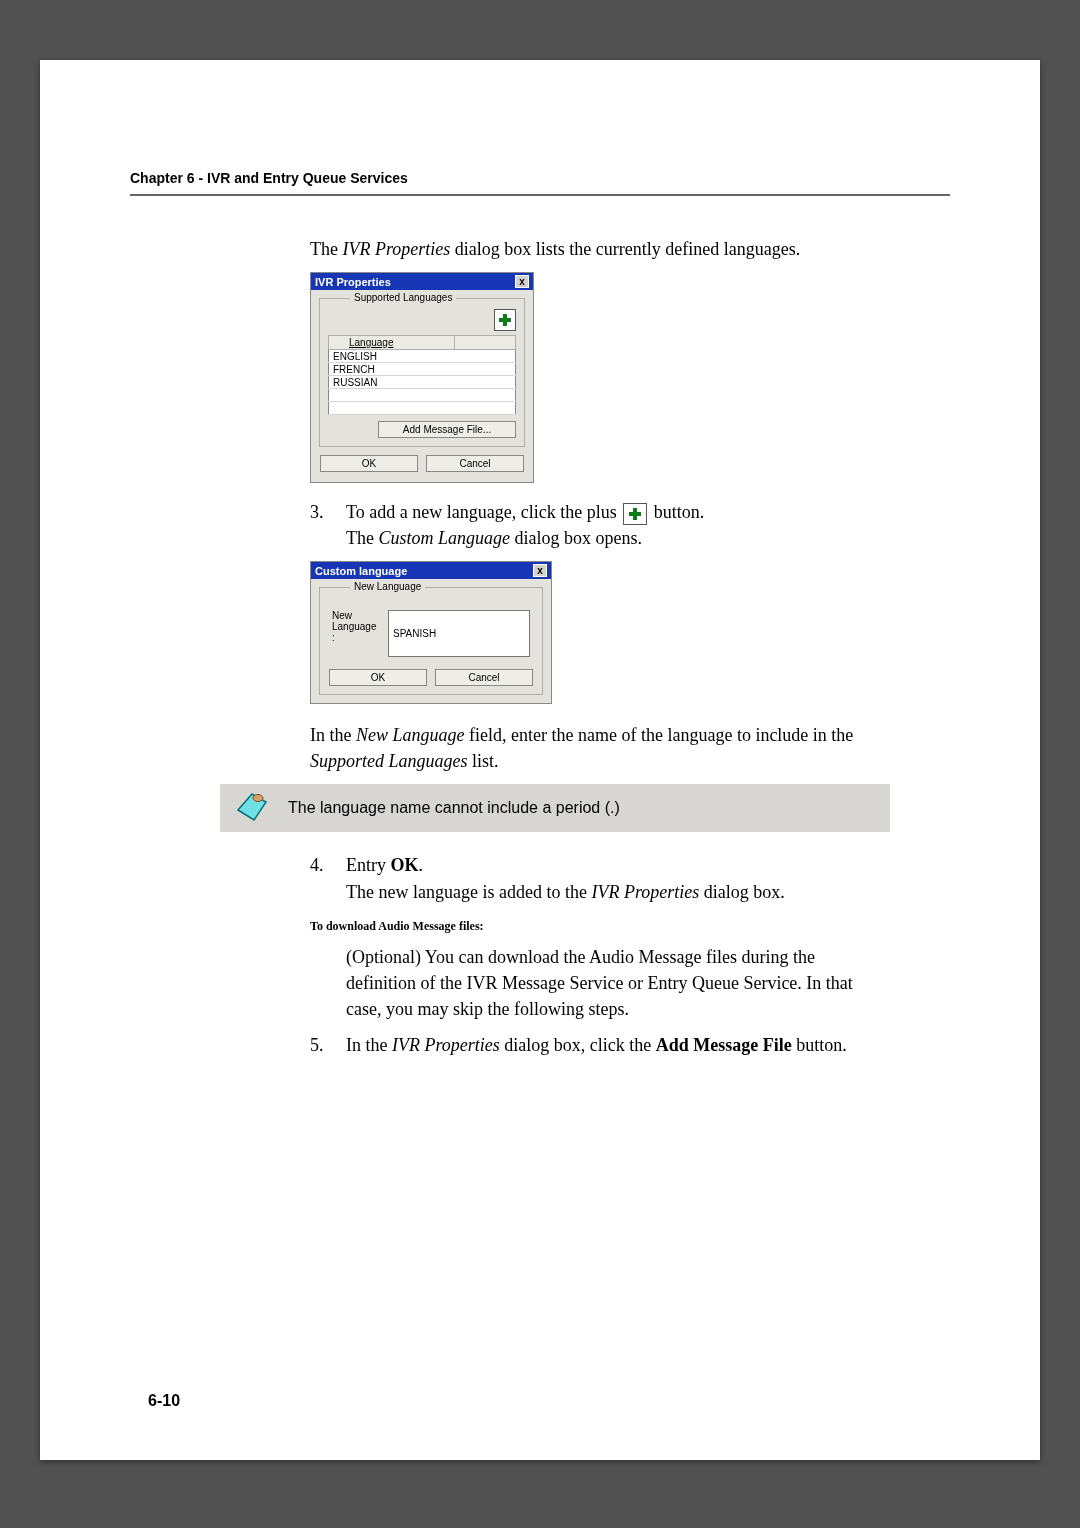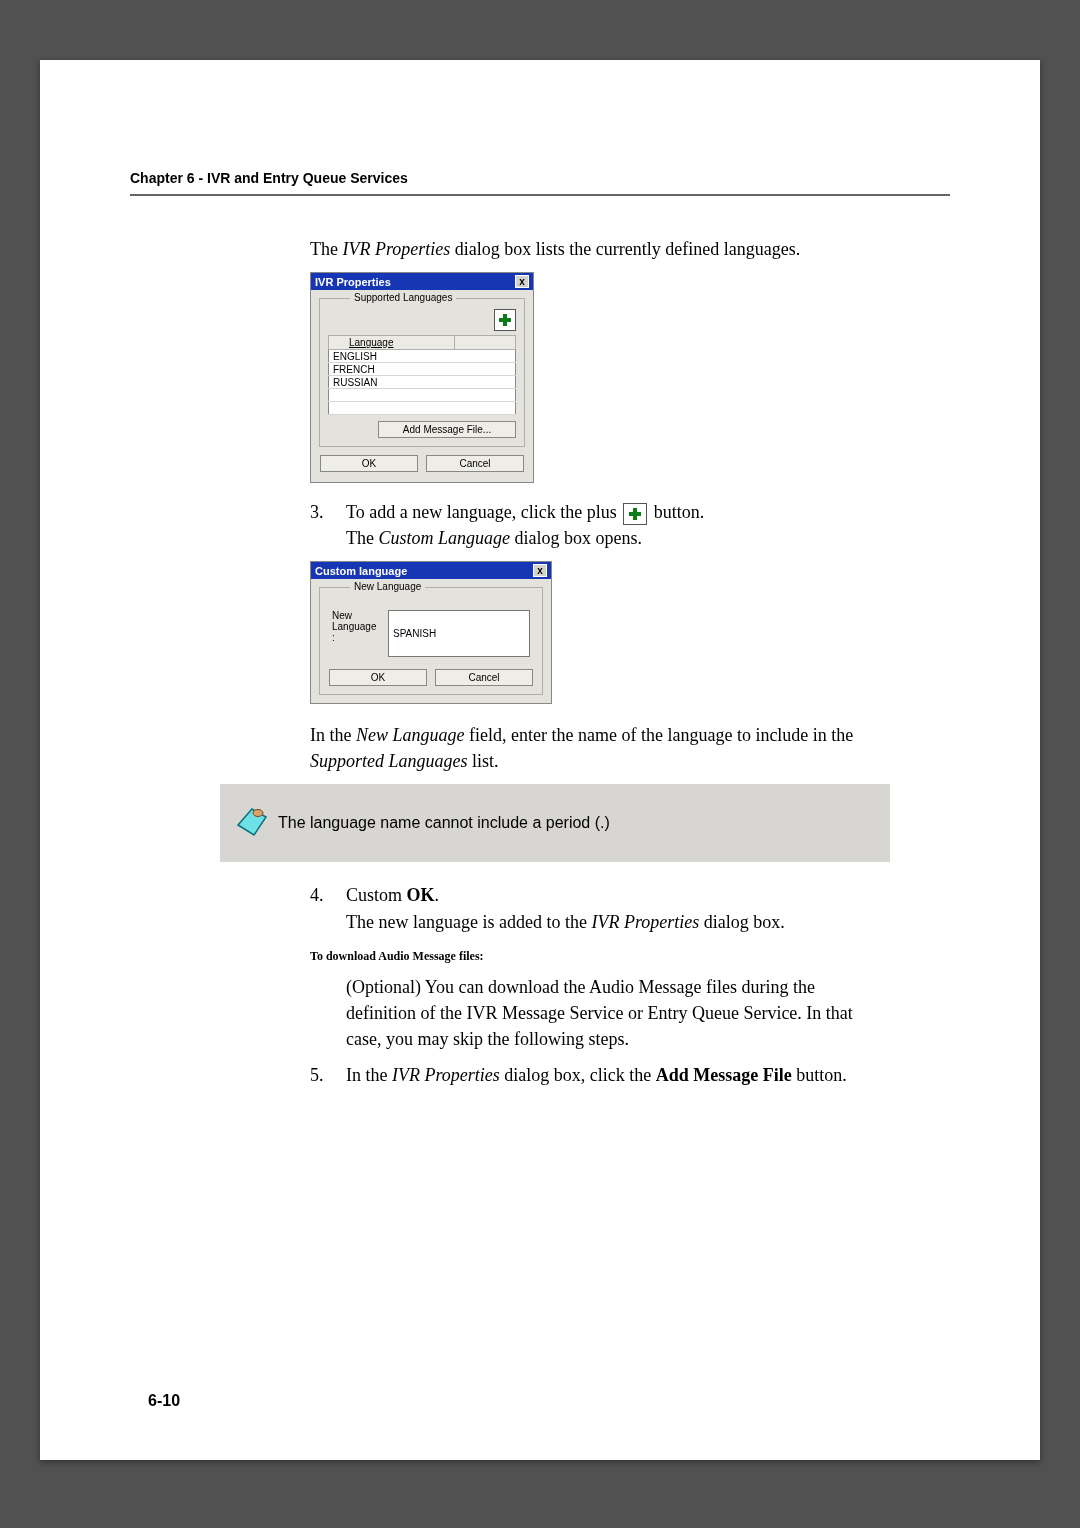--- a/index.html
+++ b/index.html
@@ -186,25 +186,25 @@
     background: #fff;
     font-size: 10px;
     padding: 17px 4px;
     font-family: Tahoma, Arial, sans-serif;
   }
 
   
   .note {
     display: flex;
     align-items: center;
-    gap: 8px;
+    gap: 18px;
     background: #d8d6d2;
     margin-left: 90px;
     width: 670px;
-    padding: 21px 14px;
+    padding: 6px 14px;
     box-sizing: border-box;
     margin-bottom: 20px;
   }
   .note-icon {
     width: 36px; height: 36px;
     flex: none;
     position: relative;
   }
   .note-icon svg { width: 100%; height: 100%; }
   .note-text {
@@ -337,21 +337,21 @@
       </svg>
     </span>
     <span class="note-text">The language name cannot include a period (.)</span>
   </div>
 
   <div class="body-column" style="margin-top:0;">
     <ol class="steps">
       <li>
         <span class="num">4.</span>
         <span class="step-body">
-          <span>Custom </span><span class="bold">OK</span><span>.</span>
+          <span>Entry </span><span class="bold">OK</span><span>.</span>
           <span class="sub-line">
             <span>The new language is added to the </span><span class="italic">IVR Properties</span><span> dialog box.</span>
           </span>
         </span>
       </li>
     </ol>
 
     <div class="subhead">To download Audio Message files:</div>
     <p class="para" style="margin-left:36px;">(Optional) You can download the Audio Message files during the definition of the IVR Message Service or Entry Queue Service. In that case, you may skip the following steps.</p>
 

